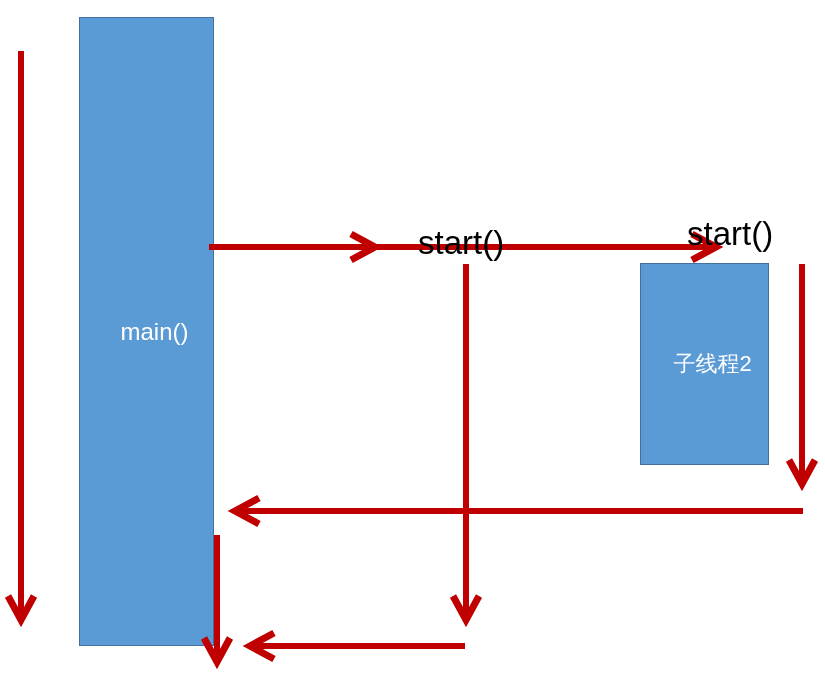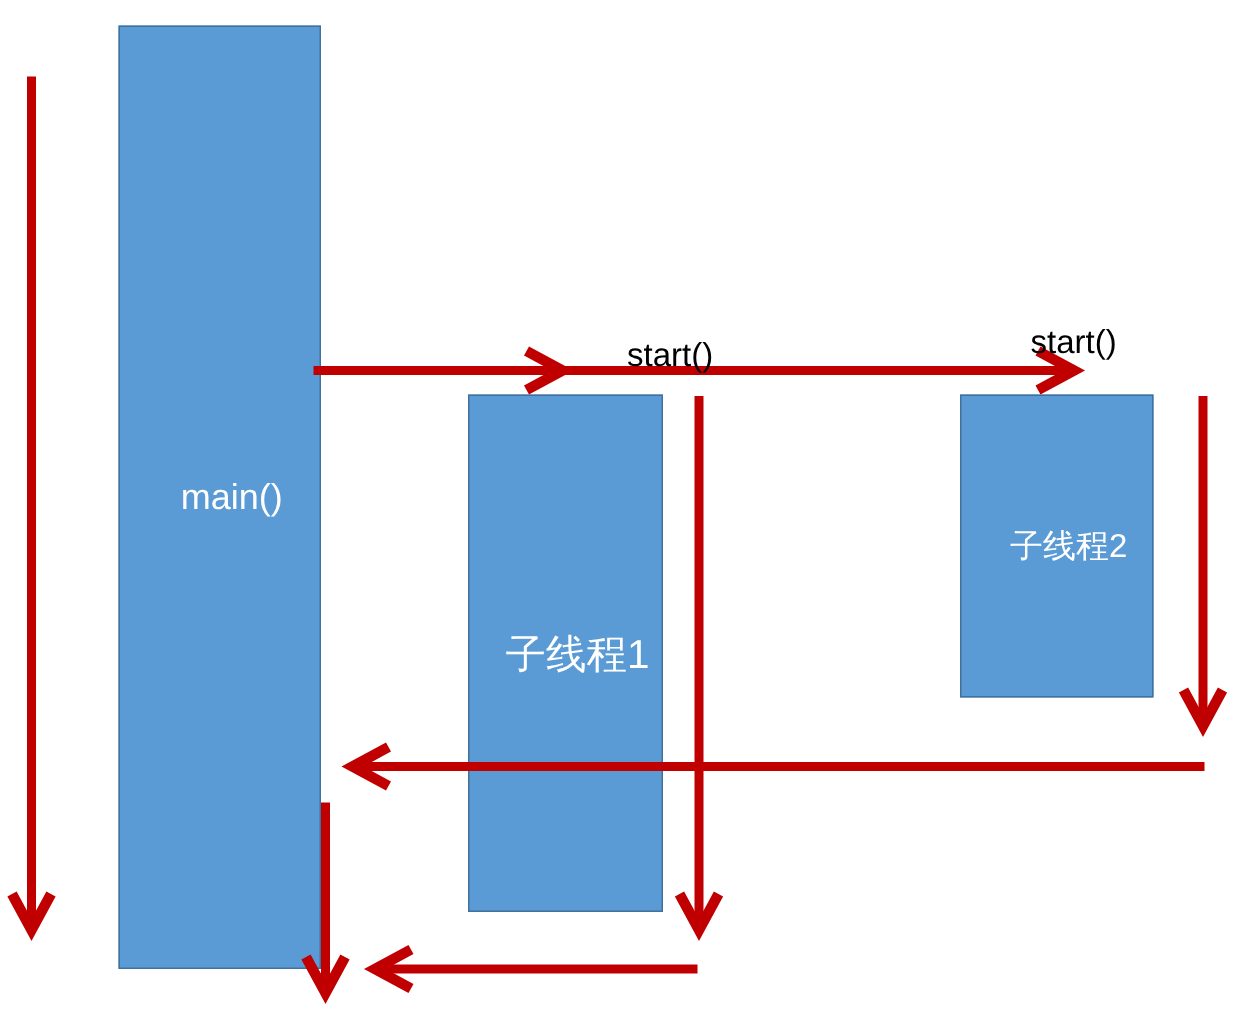--- a/index.html
+++ b/index.html
@@ -38,21 +38,21 @@
   }
   #box-main      { left: 79px;  top: 17px;  width: 135px; height: 629px; }
   #box-thread1   { left: 312px; top: 263px; width: 130px; height: 345px; }
   #box-thread2   { left: 640px; top: 263px; width: 129px; height: 202px; }
   #box-main .box-label    { font-size: 24px; }
   #box-thread1 .box-label { font-size: 27px; }
   #box-thread2 .box-label { font-size: 22px; }
   .call-label {
     position: absolute;
     color: var(--start-label, #000000);
-    font-size: 22px;
+    font-size: 33px;
     white-space: nowrap;
     z-index: 3;
   }
   #start-label-1 { left: 418px; top: 224px; }
   #start-label-2 { left: 687px; top: 215px; }
   svg.arrows {
     position: absolute;
     left: 0; top: 0;
     width: 825px; height: 681px;
     z-index: 2;
@@ -70,23 +70,20 @@
 </style>
 </head>
 <body>
 
 <div class="canvas">
 
   <div class="box" id="box-main">
     <span class="box-label">main()</span>
   </div>
 
-  <div class="box" id="box-thread1">
-    <span class="box-label">子线程1</span>
-  </div>
 
   <div class="box" id="box-thread2">
     <span class="box-label">子线程2</span>
   </div>
 
   <div class="call-label" id="start-label-1">start()</div>
   <div class="call-label" id="start-label-2">start()</div>
 
   <svg class="arrows" viewBox="0 0 825 681" xmlns="http://www.w3.org/2000/svg">
     <defs>

